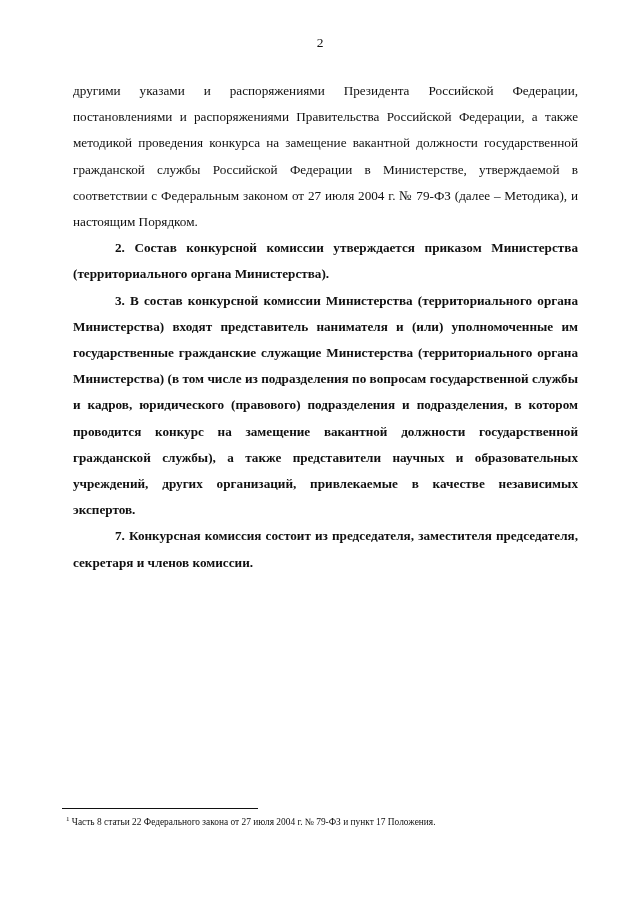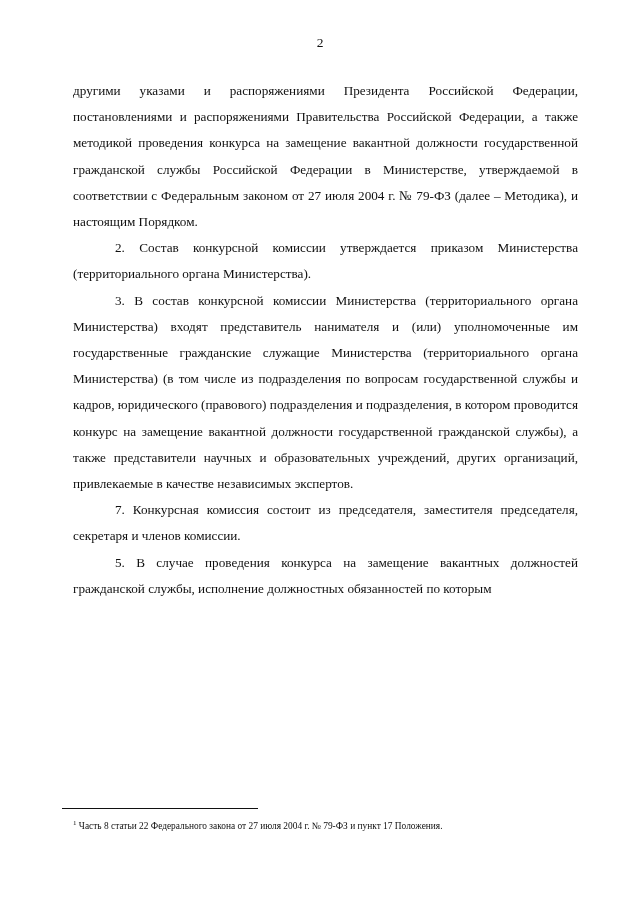--- a/index.html
+++ b/index.html
@@ -40,20 +40,21 @@
   .para {
     margin: 0 0 0 11px;
     font-size: 13.2px;
     line-height: 26.2px;
     text-align: justify;
     text-justify: inter-word;
     text-indent: 0;
   }
   .para.indent {
     text-indent: 42px;
+    font-weight: bold;
   }
   .para + .para {
     margin-top: 0;
   }
   .sup {
     font-size: 9px;
     vertical-align: super;
     line-height: 0;
   }
   .footnote-area {
@@ -64,40 +65,39 @@
   }
   .footnote-rule {
     width: 196px;
     height: 0;
     border-top: 1px solid #111;
     margin: 0 0 7px 0;
   }
   .footnote-text {
     font-size: 9.4px;
     line-height: 13px;
-    margin: 11px;
+    margin: 4px;
     text-align: left;
   }
   .footnote-text .sup {
     font-size: 7px;
   }
 </style>
 </head>
 <body>
 
 <div class="page">
 
   <div class="page-number">2</div>
 
   <div class="body-text">
     <p class="para">другими указами и распоряжениями Президента Российской Федерации, постановлениями и распоряжениями Правительства Российской Федерации, а также методикой проведения конкурса на замещение вакантной должности государственной гражданской службы Российской Федерации в Министерстве, утверждаемой в соответствии с Федеральным законом от 27 июля 2004 г. № 79-ФЗ (далее – Методика), и настоящим Порядком.</p>
     <p class="para indent">2. Состав конкурсной комиссии утверждается приказом Министерства (территориального органа Министерства).</p>
     <p class="para indent">3. В состав конкурсной комиссии Министерства (территориального органа Министерства) входят представитель нанимателя и (или) уполномоченные им государственные гражданские служащие Министерства (территориального органа Министерства) (в том числе из подразделения по вопросам государственной службы и кадров, юридического (правового) подразделения и подразделения, в котором проводится конкурс на замещение вакантной должности государственной гражданской службы), а также представители научных и образовательных учреждений, других организаций, привлекаемые в качестве независимых экспертов.</p>
     <p class="para indent">7. Конкурсная комиссия состоит из председателя, заместителя председателя, секретаря и членов комиссии.</p>
-    <p class="para indent">5. В случае проведения конкурса на замещение вакантных должностей гражданской службы, исполнение должностных обязанностей по которым</p>
   </div>
 
   <div class="footnote-area">
     <div class="footnote-rule"></div>
     <p class="footnote-text"><span class="sup">1</span> <span>Часть 8 статьи 22 Федерального закона от 27 июля 2004 г. № 79-ФЗ и пункт 17 Положения.</span></p>
   </div>
 
 </div>
 
 </body></html>

